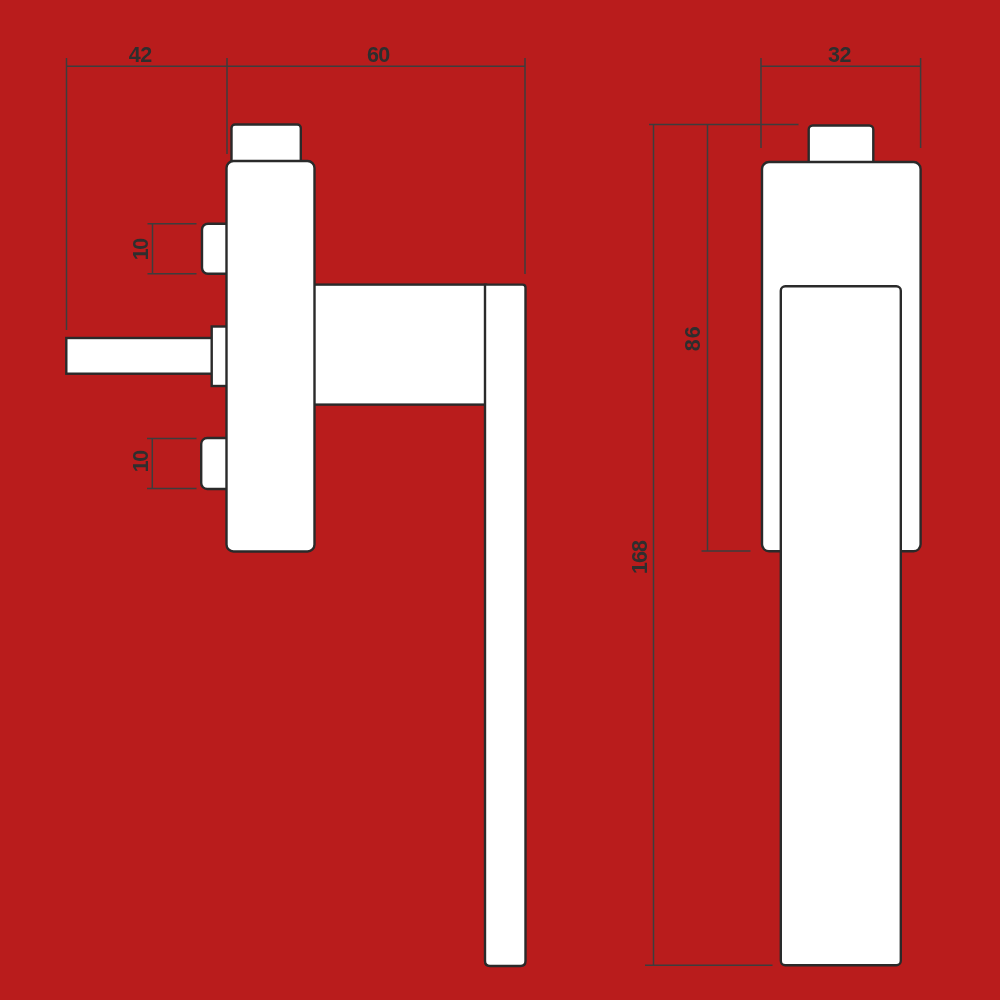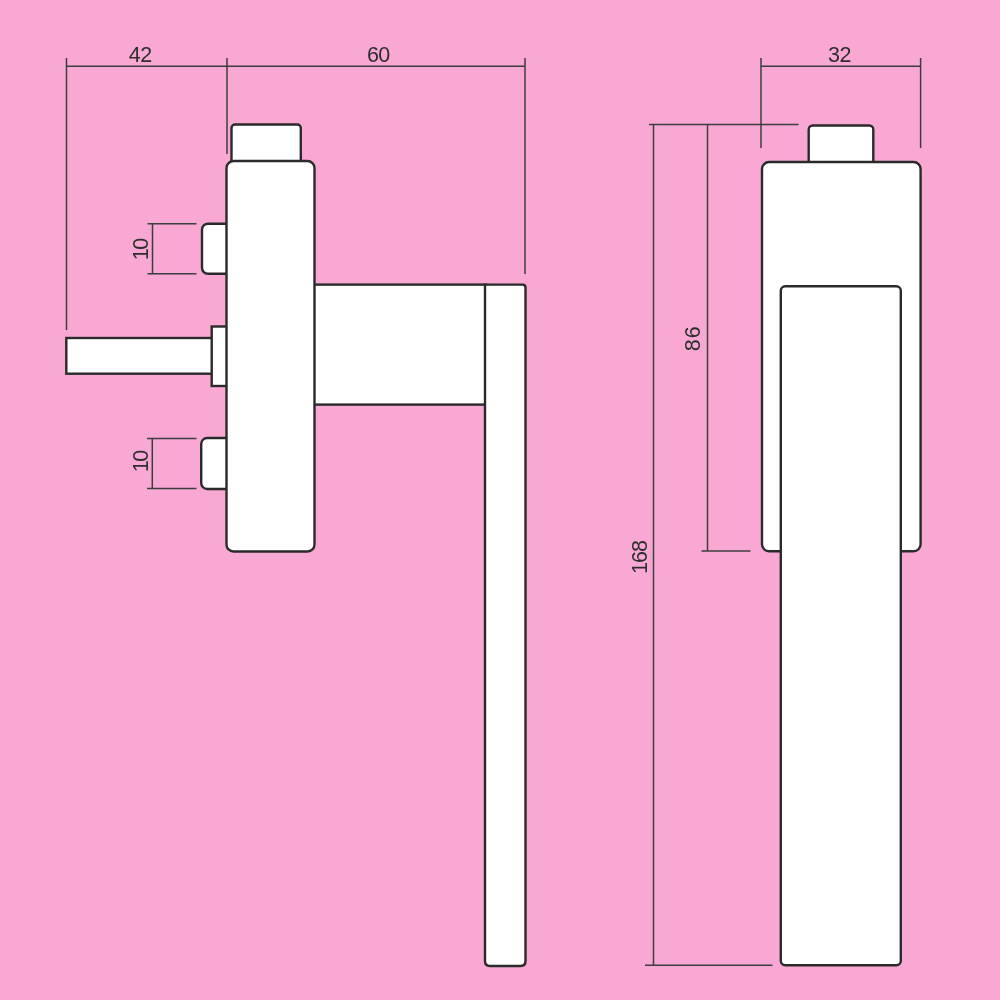--- a/index.html
+++ b/index.html
@@ -1,16 +1,16 @@
 <!DOCTYPE html>
 <html><head>
 <meta charset="utf-8">
 <style>
   html,body{margin:0;padding:0;background:#ffffff;}
-  .canvas{width:1000px;height:1000px;position:relative;background:#f9a8d4;}
+  .canvas{width:1000px;height:1000px;position:relative;background:#b91c1c;font-weight:bold;}
   svg{display:block;}
   text{font-family:"Liberation Sans",sans-serif;fill:#2e2e2e;}
 </style>
 </head>
 <body>
 <div class="canvas">
 <svg width="1000" height="1000" viewBox="0 0 1000 1000">
   <g fill="none" stroke="#3d3d3d" stroke-width="1.5">
 
     <path d="M66.5,66.2 H525"></path>

